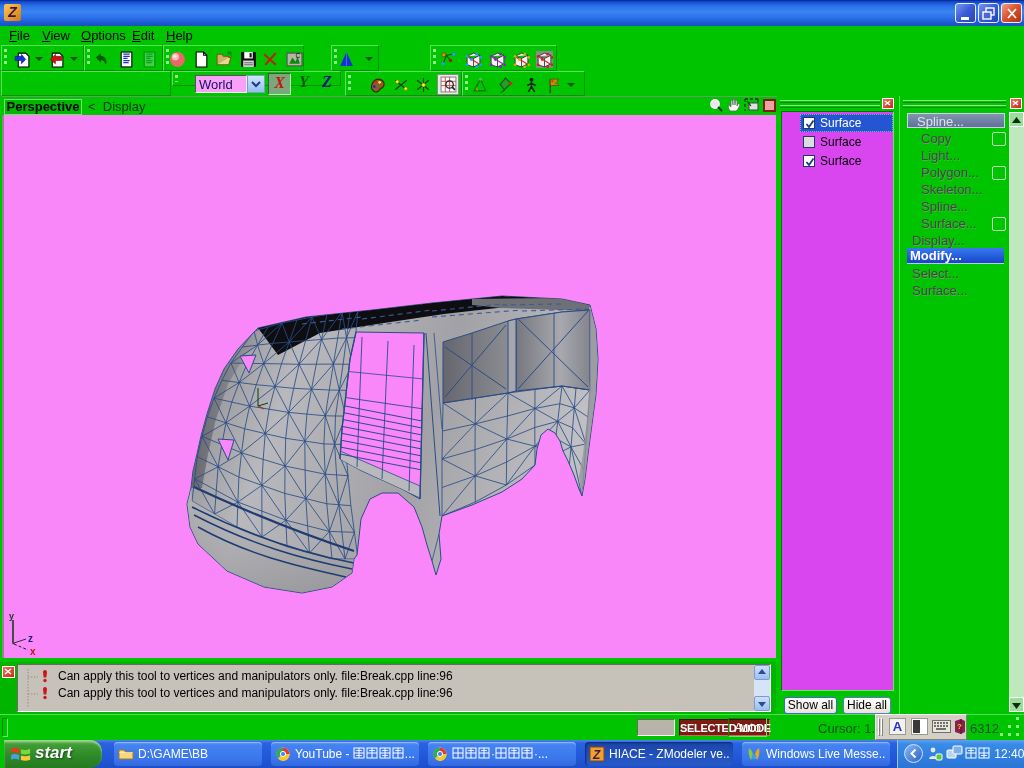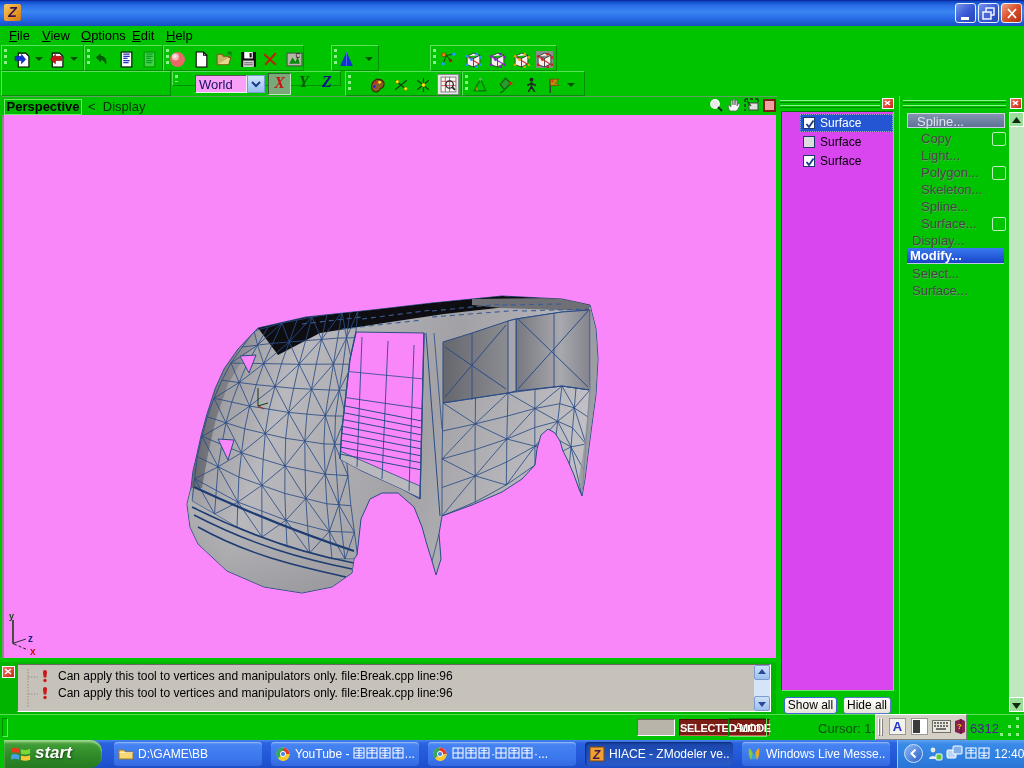--- a/index.html
+++ b/index.html
@@ -664,21 +664,21 @@
             <rect x="13" y="4" width="2" height="2"></rect>
             <rect x="3" y="7" width="10" height="2"></rect>
           </g>
         </svg></div>
       <div class="abs" style="left:77px;top:3px;width:14px;height:17px"><svg width="14" height="17">
           <path d="M2 3 L8 1 L12 3 L12 14 L8 16 L2 14 Z" fill="#8a2050"></path>
           <path d="M8 1 L8 16" stroke="#5a1030"></path>
           <text x="4" y="11" font-size="8" fill="#ffcc00" font-weight="bold">?</text>
         </svg></div>
     </div>
-<div class="abs" style="left:970px;top:6px;color:#4c1d95;font-size:13px">6312</div>
+<div class="abs" style="left:970px;top:6px;color:#14532d;font-size:13px">6312</div>
 <svg class="abs" style="left:1000px;top:2px" width="20" height="20">
       <rect x="16" y="0" width="3" height="3" fill="#8af08a"></rect>
       <rect x="16" y="8" width="3" height="3" fill="#8af08a"></rect>
       <rect x="16" y="16" width="3" height="3" fill="#8af08a"></rect>
       <rect x="8" y="8" width="3" height="3" fill="#8af08a"></rect>
       <rect x="8" y="16" width="3" height="3" fill="#8af08a"></rect>
       <rect x="0" y="16" width="3" height="3" fill="#8af08a"></rect>
     </svg>
 </div>
 <div class="abs" id="taskbar">

